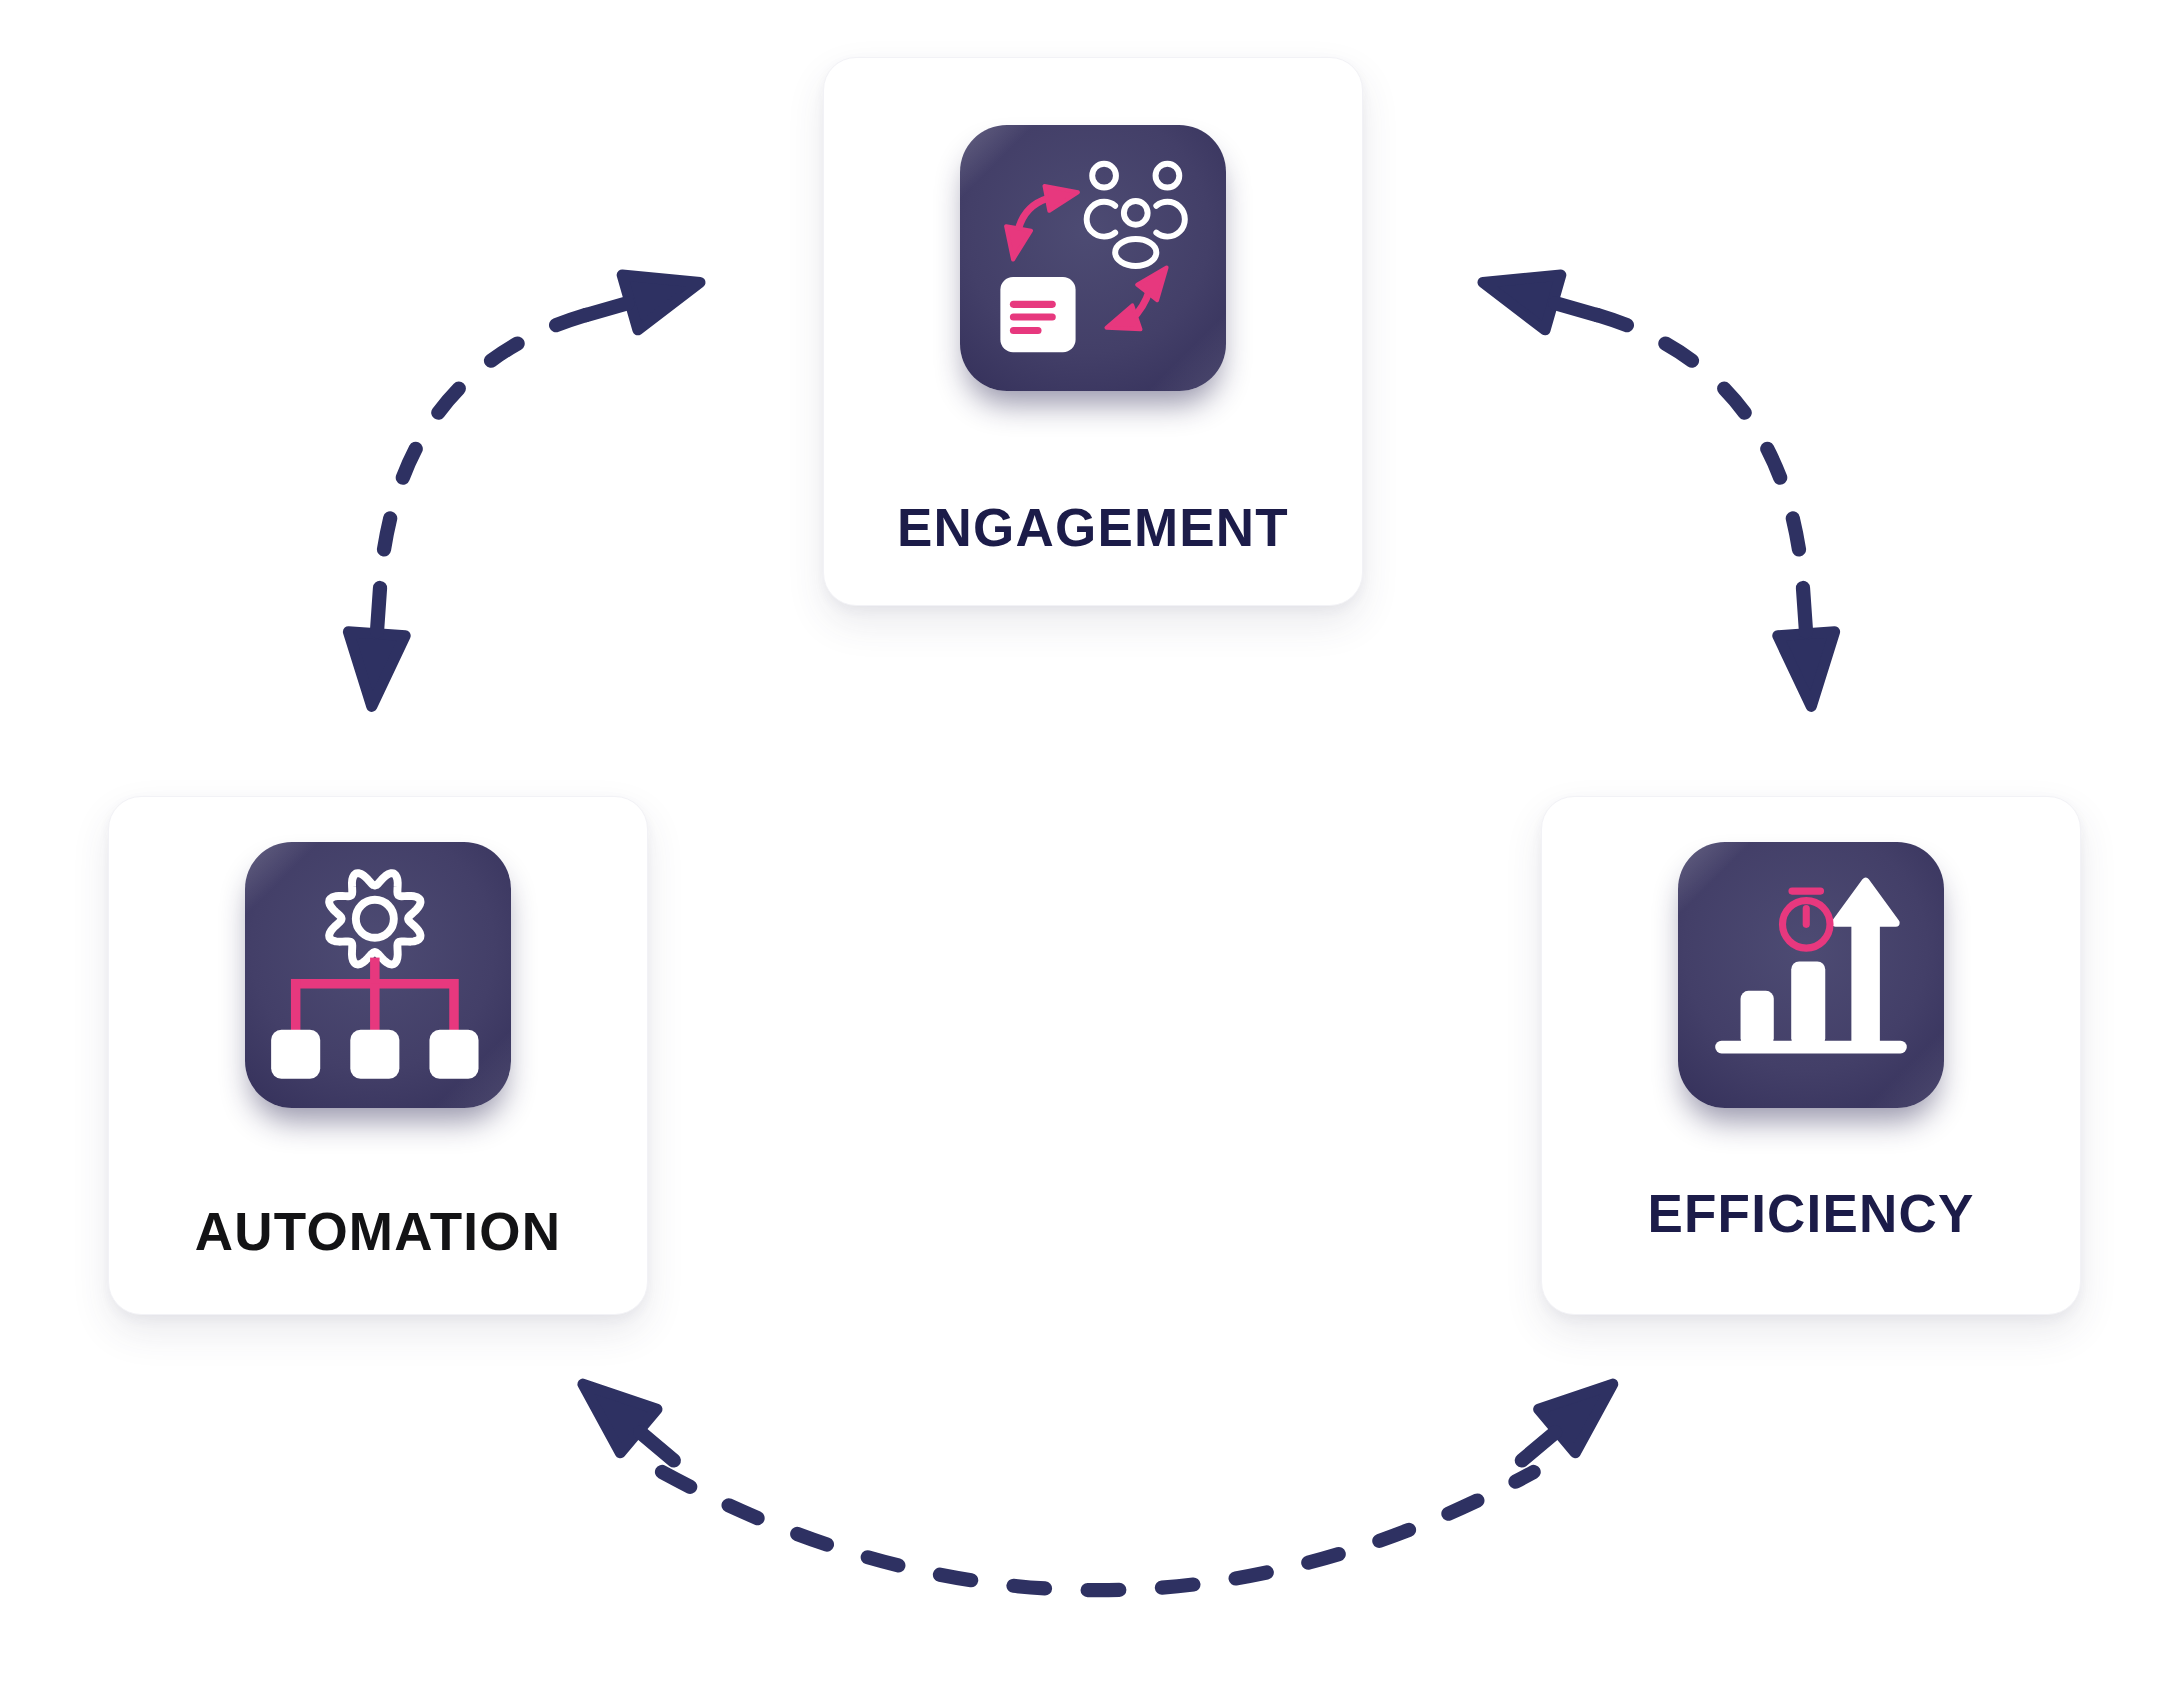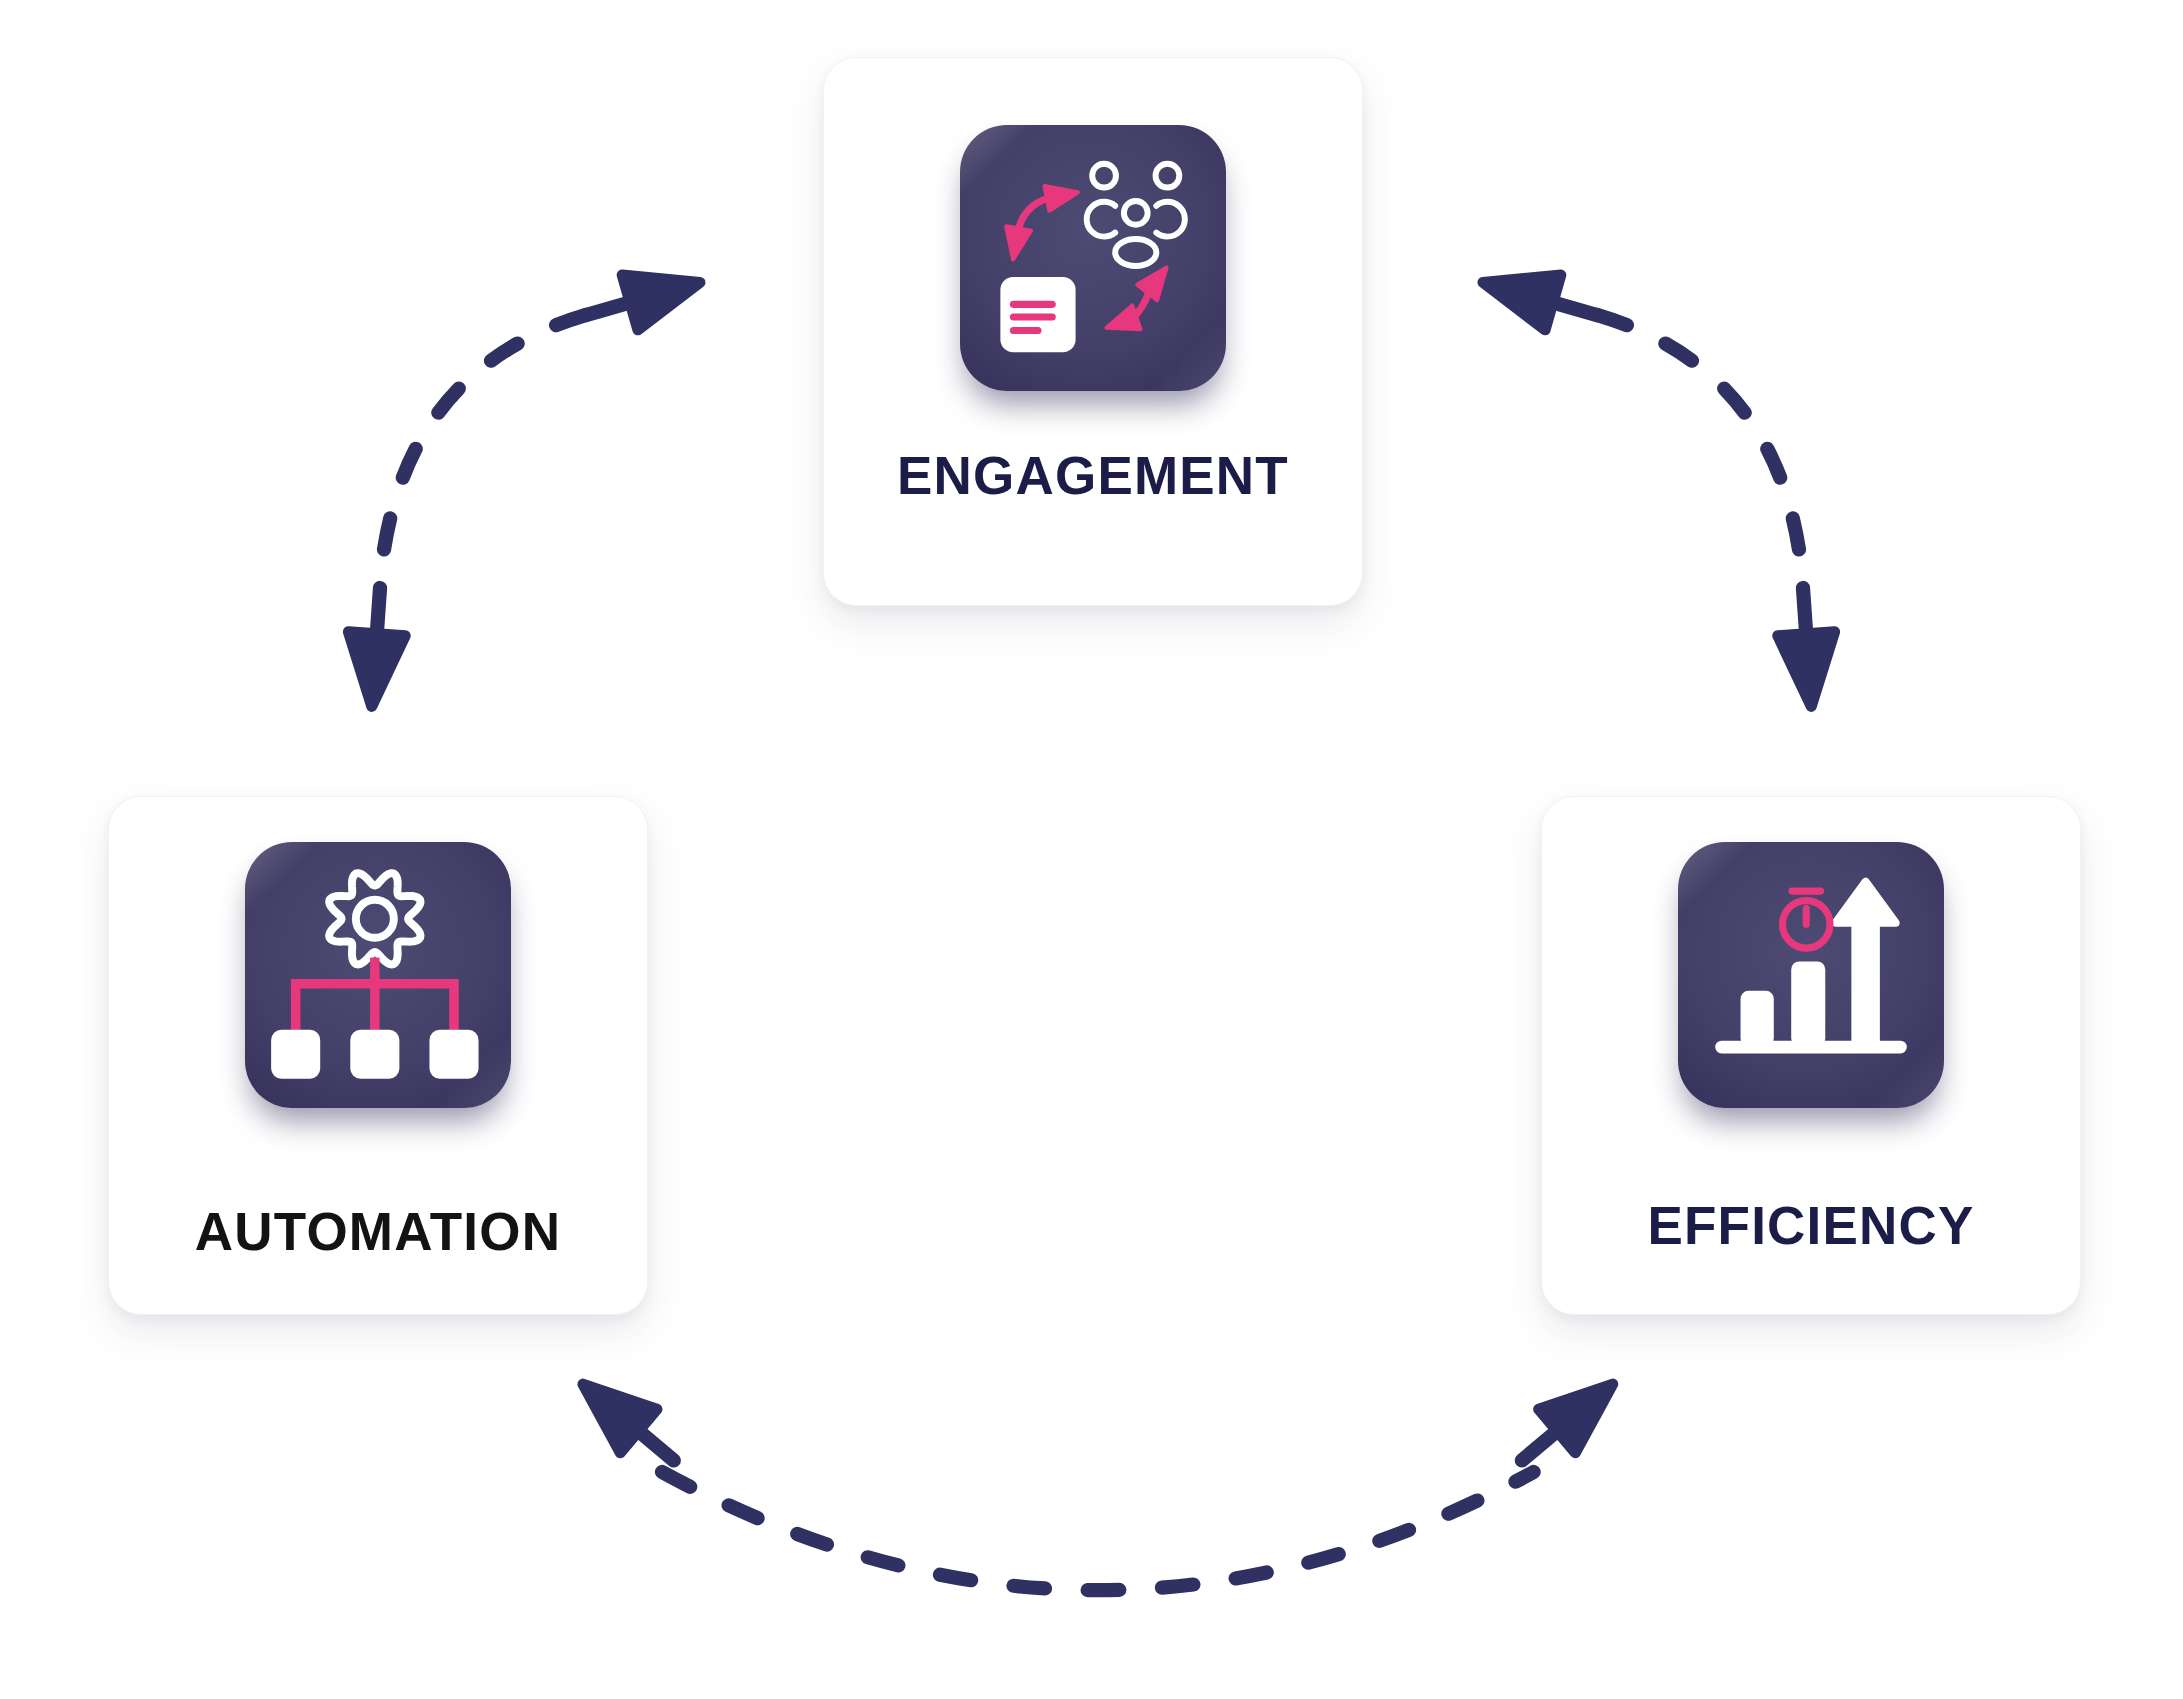--- a/index.html
+++ b/index.html
@@ -10,37 +10,37 @@
   }
   .connector-layer{position:absolute;left:0;top:0;z-index:1;}
   .card{
     position:absolute;z-index:2;background:#ffffff;
     border:0.8px solid #f2f2f6;border-radius:33px;
     box-shadow:0 4.7px 11px rgba(55,55,90,.05), 0 17.4px 38px rgba(55,55,90,.10);
     display:flex;flex-direction:column;align-items:center;
   }
   .card.engagement{left:823px;top:57px;width:538px;height:547px;}
   .card.automation{left:108px;top:796px;width:538px;height:517px;gap:18px;}
-  .card.efficiency{left:1541px;top:796px;width:538px;height:517px;gap:12px;}
+  .card.efficiency{left:1541px;top:796px;width:538px;height:517px;}
   .tile{
     width:266px;height:266px;border-radius:47px;position:relative;
     background:radial-gradient(120% 120% at 48% 40%, #4d4b73 0%, #433f68 38%, #322e58 68%, #221f48 100%);
     box-shadow:0 19px 30px -6.3px rgba(28,24,70,.45);
   }
   .tile::before{
     content:"";position:absolute;inset:0;border-radius:inherit;pointer-events:none;
     background:linear-gradient(135deg, rgba(255,255,255,.22) 0%, rgba(255,255,255,0) 14%, rgba(255,255,255,0) 85%, rgba(255,255,255,.12) 100%);
   }
   .card.engagement .tile{margin-top:67px;}
   .card.automation .tile,.card.efficiency .tile{margin-top:45px;}
   .tile svg{position:relative;width:100%;height:100%;display:block;}
   .card-label{
     font-weight:bold;font-size:53px;line-height:1;letter-spacing:1.2px;white-space:nowrap;
   }
-  .card.engagement .card-label{margin-top:58px;color:#1c1c49;}
+  .card.engagement .card-label{margin-top:110px;color:#1c1c49;}
   .card.automation .card-label{margin-top:79px;color:#131315;}
   .card.efficiency .card-label{margin-top:79px;color:#1c1c49;}
 </style>
 </head>
 <body>
 
 <svg class="connector-layer" width="2183" height="1699" viewBox="0 0 2760 2148">
   <defs>
     <g id="navy-head">
       <path d="M0 0 L-92 -36 L-92 36 Z" fill="#2e3162" stroke="#2e3162" stroke-width="14" stroke-linejoin="round"></path>

